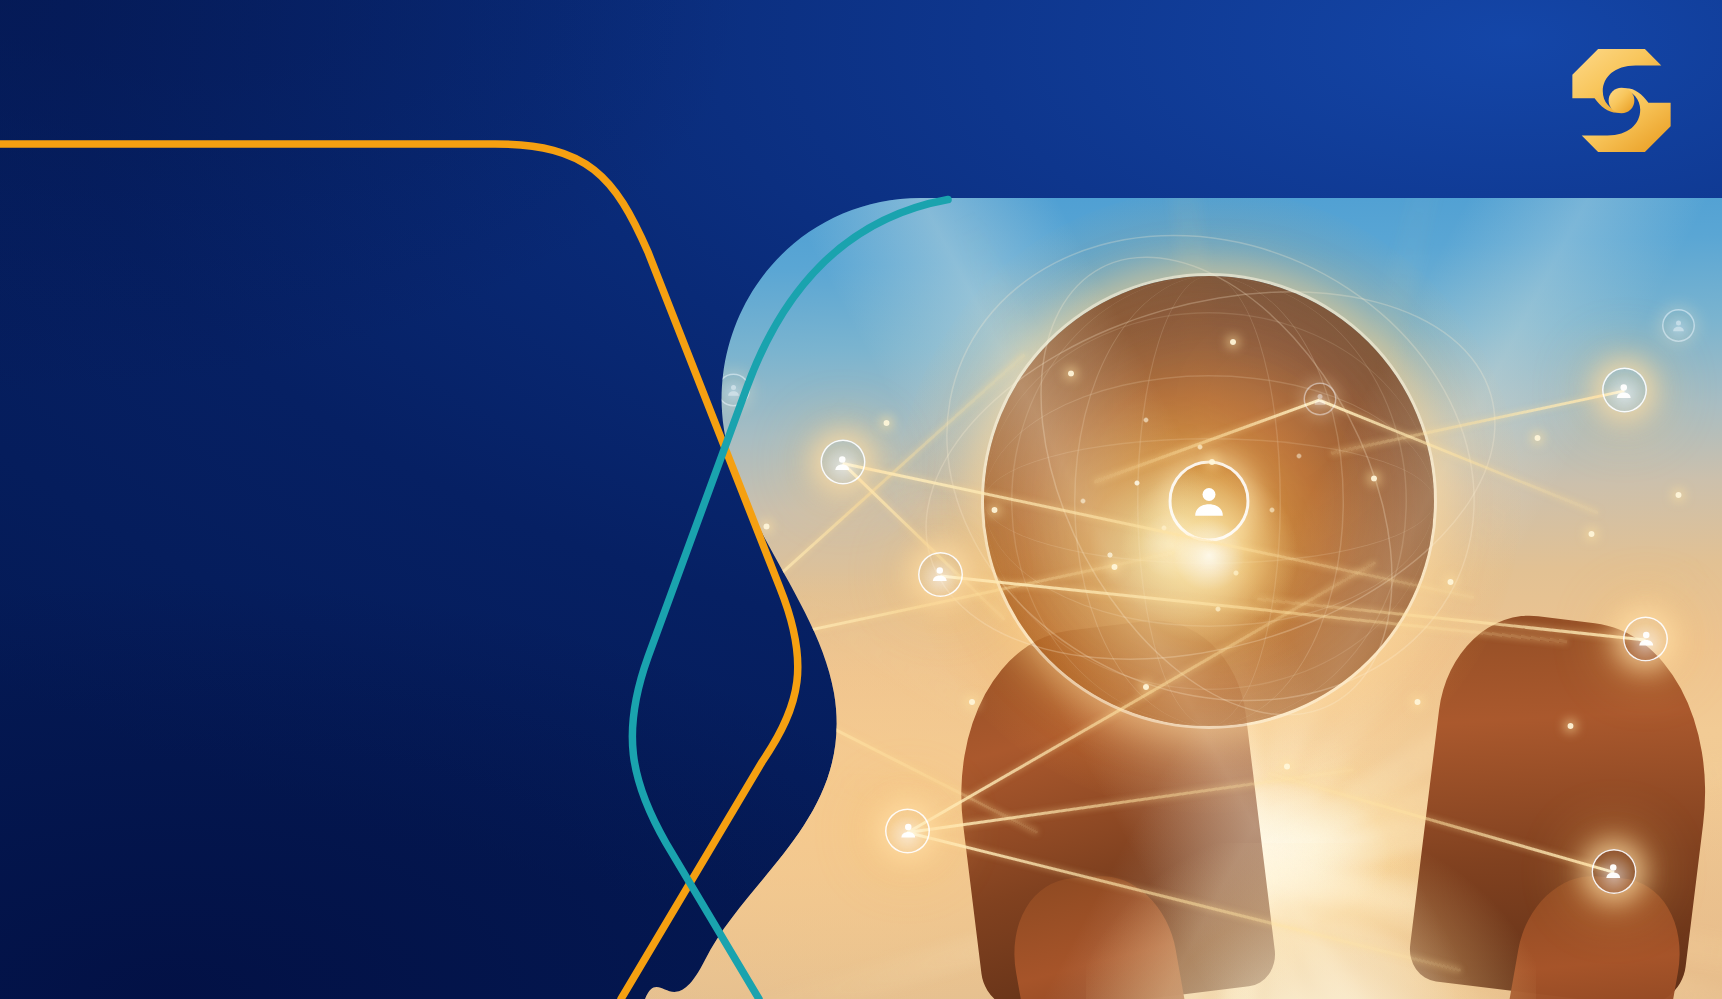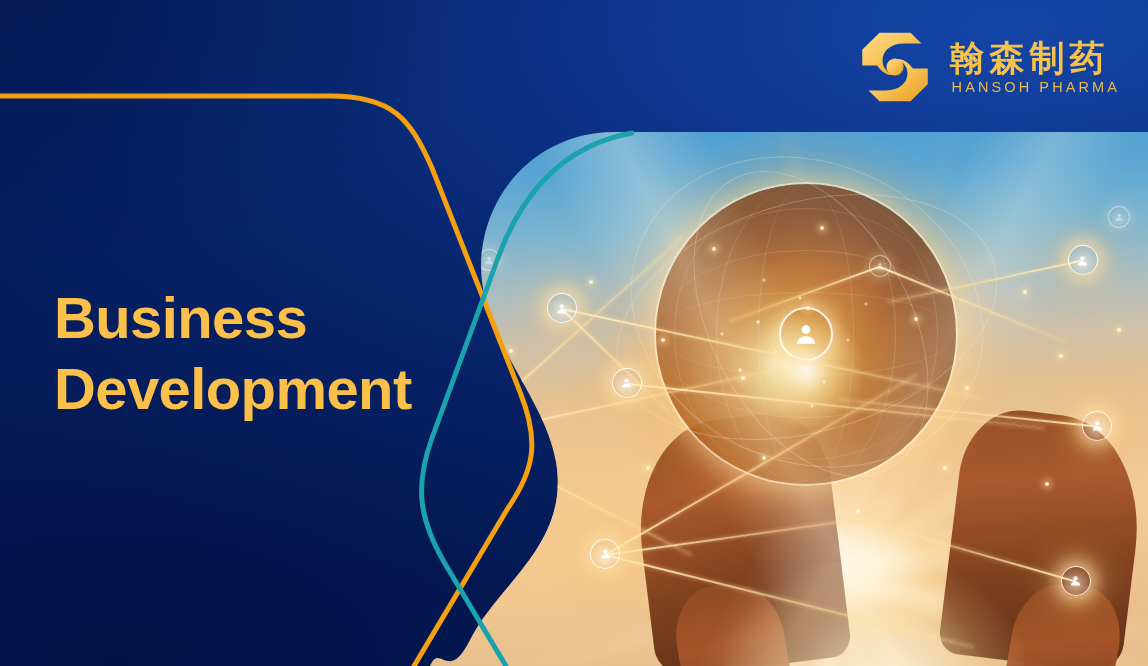--- a/index.html
+++ b/index.html
@@ -433,30 +433,24 @@
 
   <svg class="deco" width="1148" height="666" viewBox="0 0 1148 666">
     <path d="M 0,96 L 330,96 C 392,96 410,118 432,168
              L 520,392 C 540,442 534,470 508,508
              L 414,666" fill="none" stroke="#f5a011" stroke-width="5" stroke-linecap="round"></path>
     <path d="M 632,133 C 560,146 520,198 498,258
              L 432,438 C 414,488 420,520 444,562
              L 506,666" fill="none" stroke="#1aa3ae" stroke-width="5" stroke-linecap="round"></path>
   </svg>
 
-  <div class="title">Business
-Development</div>
 
   <div class="logo">
     <svg class="logo-mark" viewBox="0 0 100 100">
       <path fill="url(#logoGrad)" d="M30 6 L70 6 L84 20 L62 20 C44 20 34 30 34 42 C34 51 40 58 50 60
                C40 62 33 56 27 48 L8 48 L8 28 Z"></path>
       <path fill="url(#logoGrad)" d="M70 94 L30 94 L16 80 L38 80 C56 80 66 70 66 58 C66 49 60 42 50 40
                C60 38 67 44 73 52 L92 52 L92 72 Z"></path>
       <circle cx="50" cy="50" r="11" fill="url(#logoGrad)"></circle>
     </svg>
-    <div class="logo-text">
-      <div class="logo-cn">翰森制药</div>
-      <div class="logo-en">HANSOH PHARMA</div>
-    </div>
   </div>
 
 </div>
 
 </body></html>

